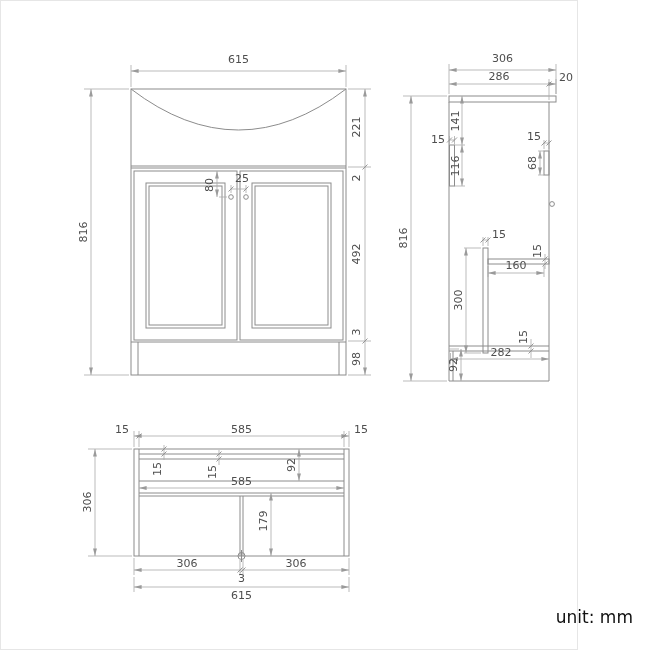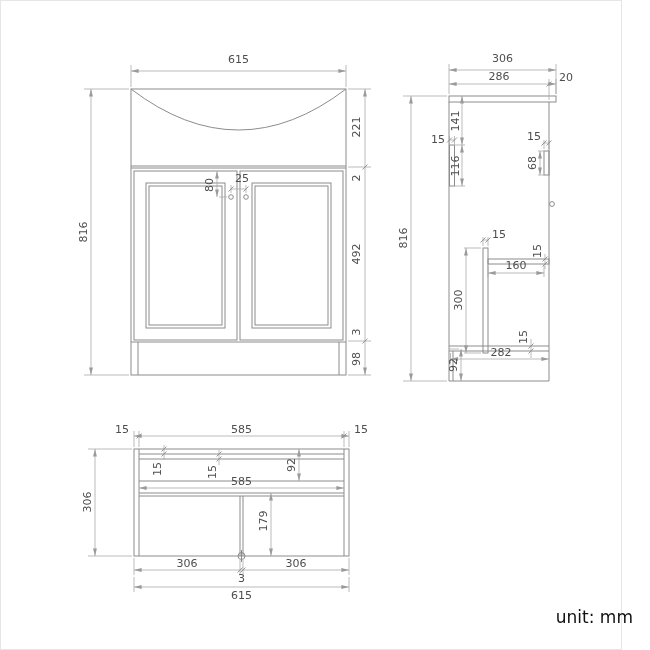--- a/index.html
+++ b/index.html
@@ -1,16 +1,16 @@
 <!DOCTYPE html>
 <html><head>
 <meta charset="utf-8">
 <style>
   html,body{margin:0;padding:0;background:#ffffff;}
-  .frame{width:622px;height:650px;box-sizing:border-box;border:1px solid #e6e6e6;background:#fff;}
+  .frame{width:578px;height:650px;box-sizing:border-box;border:1px solid #e6e6e6;background:#fff;}
   svg{display:block;}
   .ln{stroke:#8c8c8c;stroke-width:1;fill:none;}
   .dl{stroke:#a9a9a9;stroke-width:0.8;fill:none;}
   .dm{marker-start:url(#arr);marker-end:url(#arr);}
   .tk{stroke:#8c8c8c;stroke-width:0.9;fill:none;}
   text{stroke:none;}
   .dim{font-family:"DejaVu Sans","Liberation Sans",sans-serif;font-size:11px;fill:#4e4e4e;}
   .unit{font-family:"DejaVu Sans","Liberation Sans",sans-serif;font-size:17px;fill:#111;}
 </style>
 </head>

